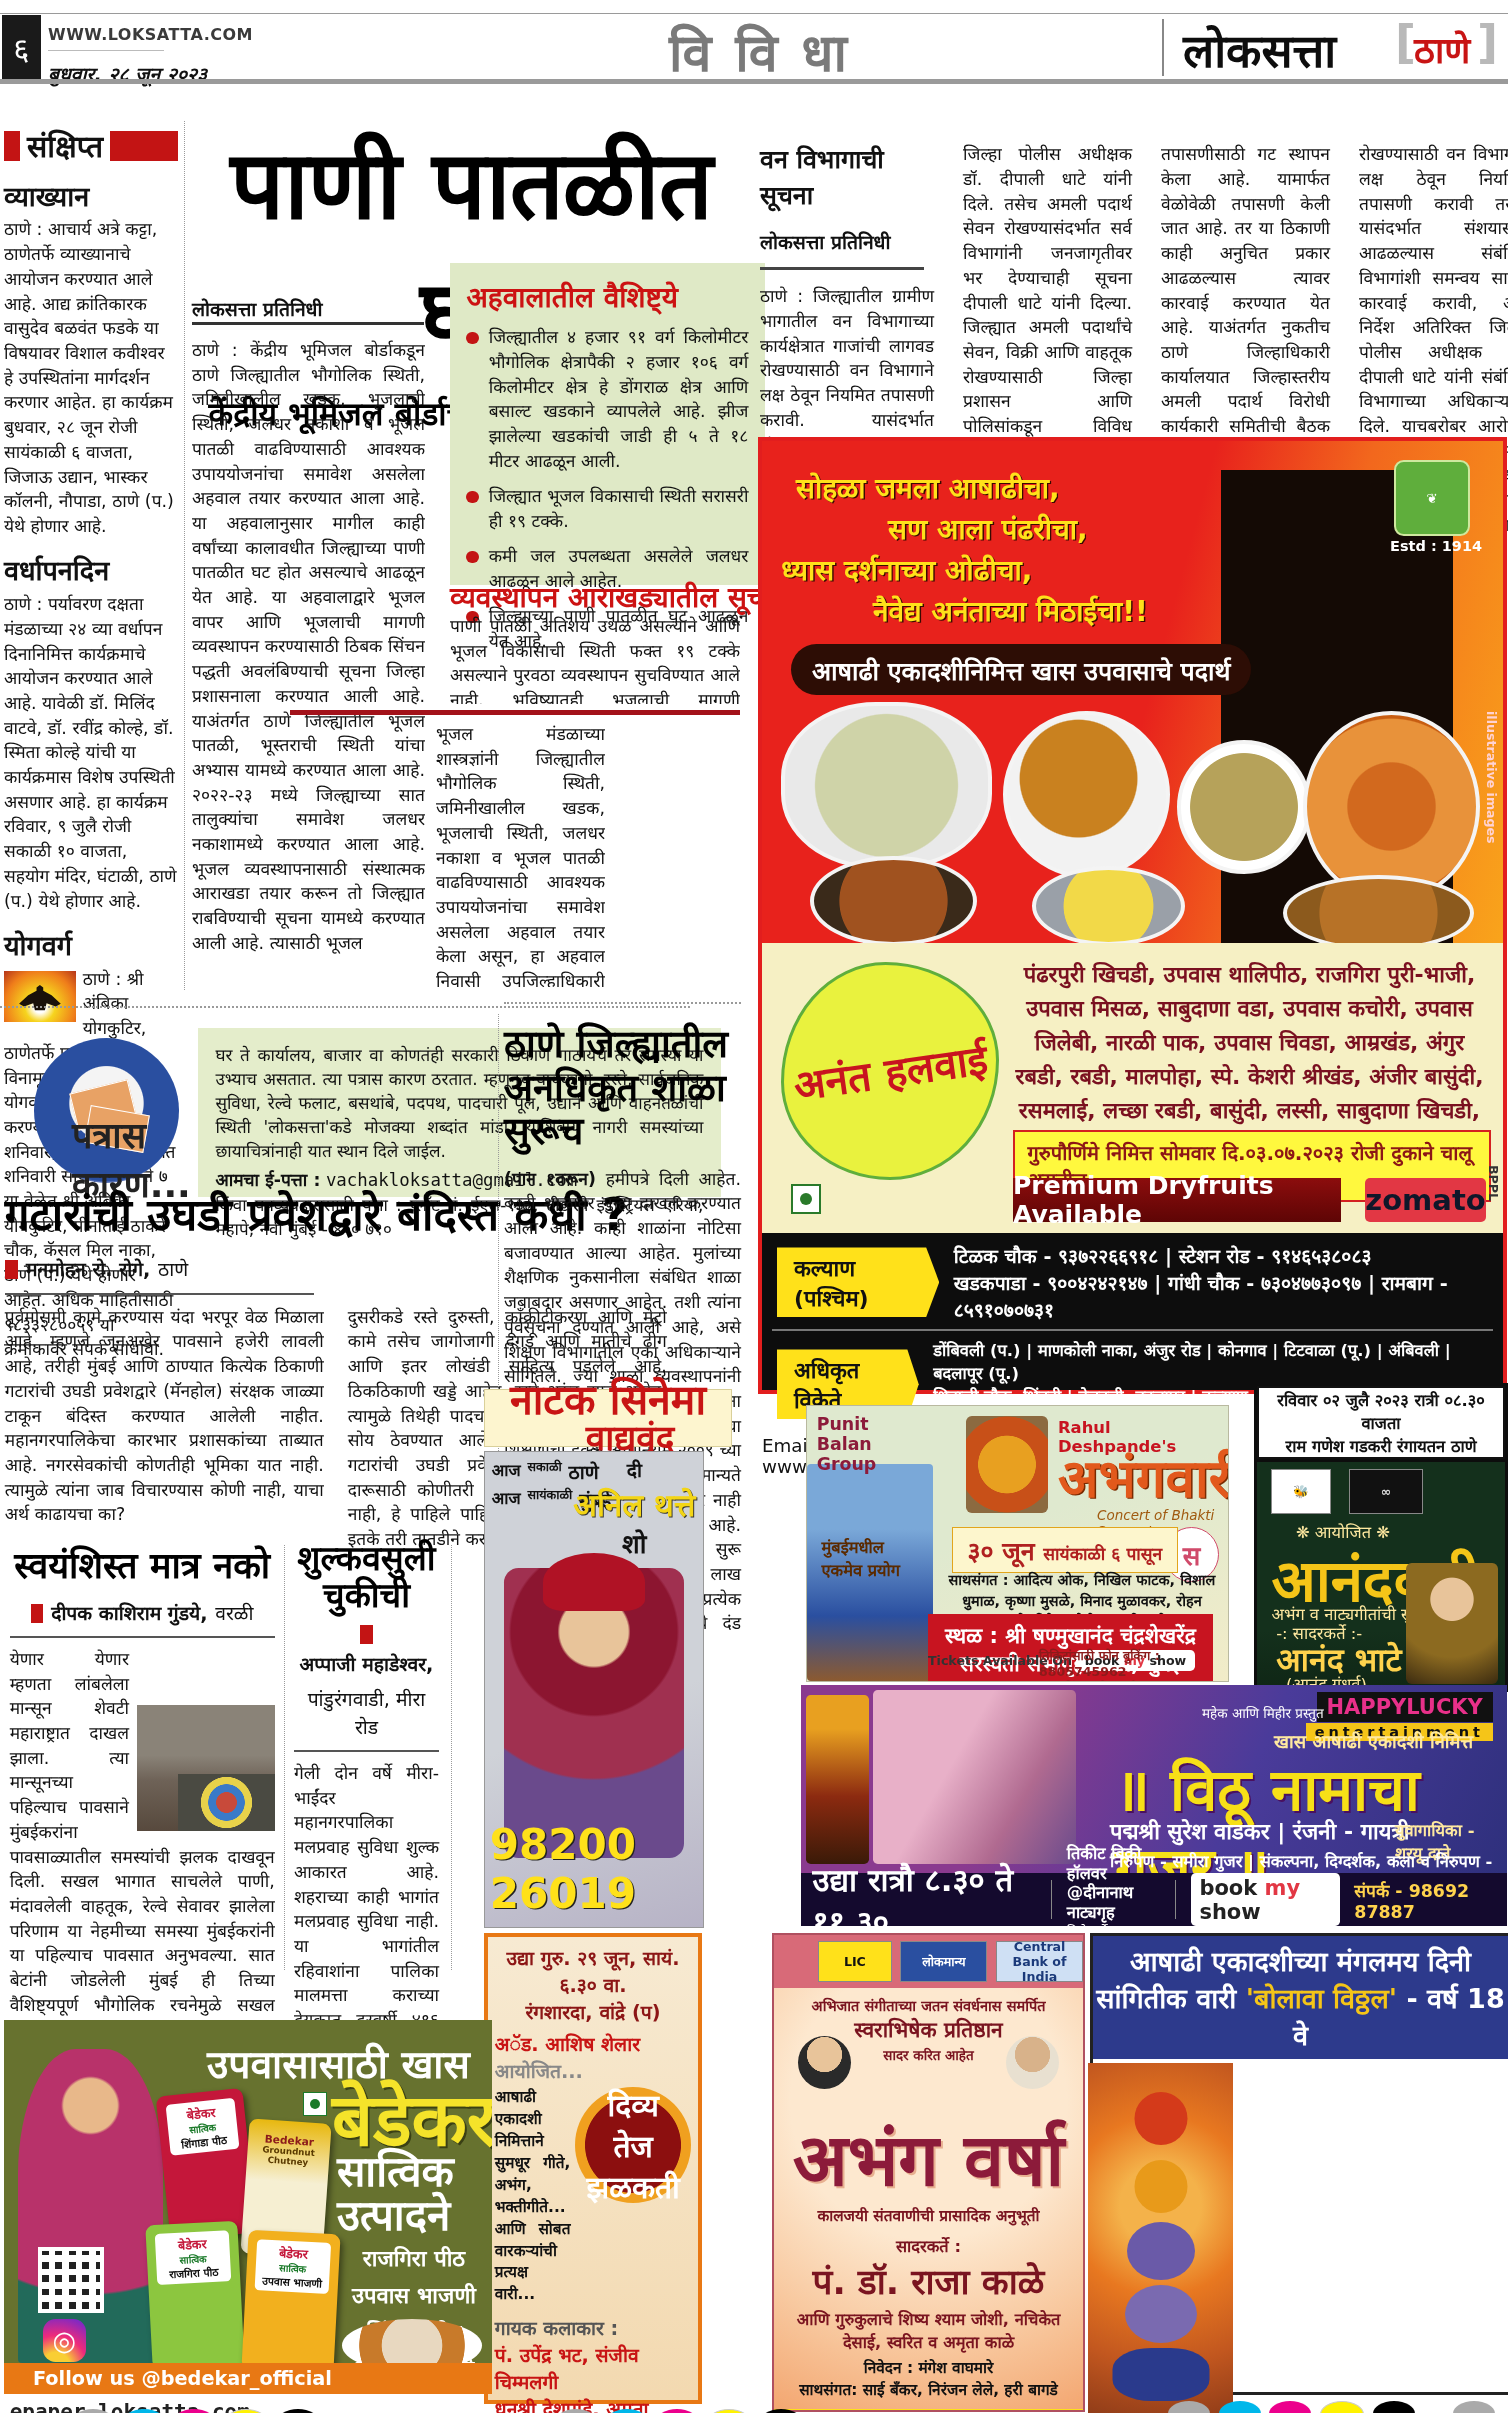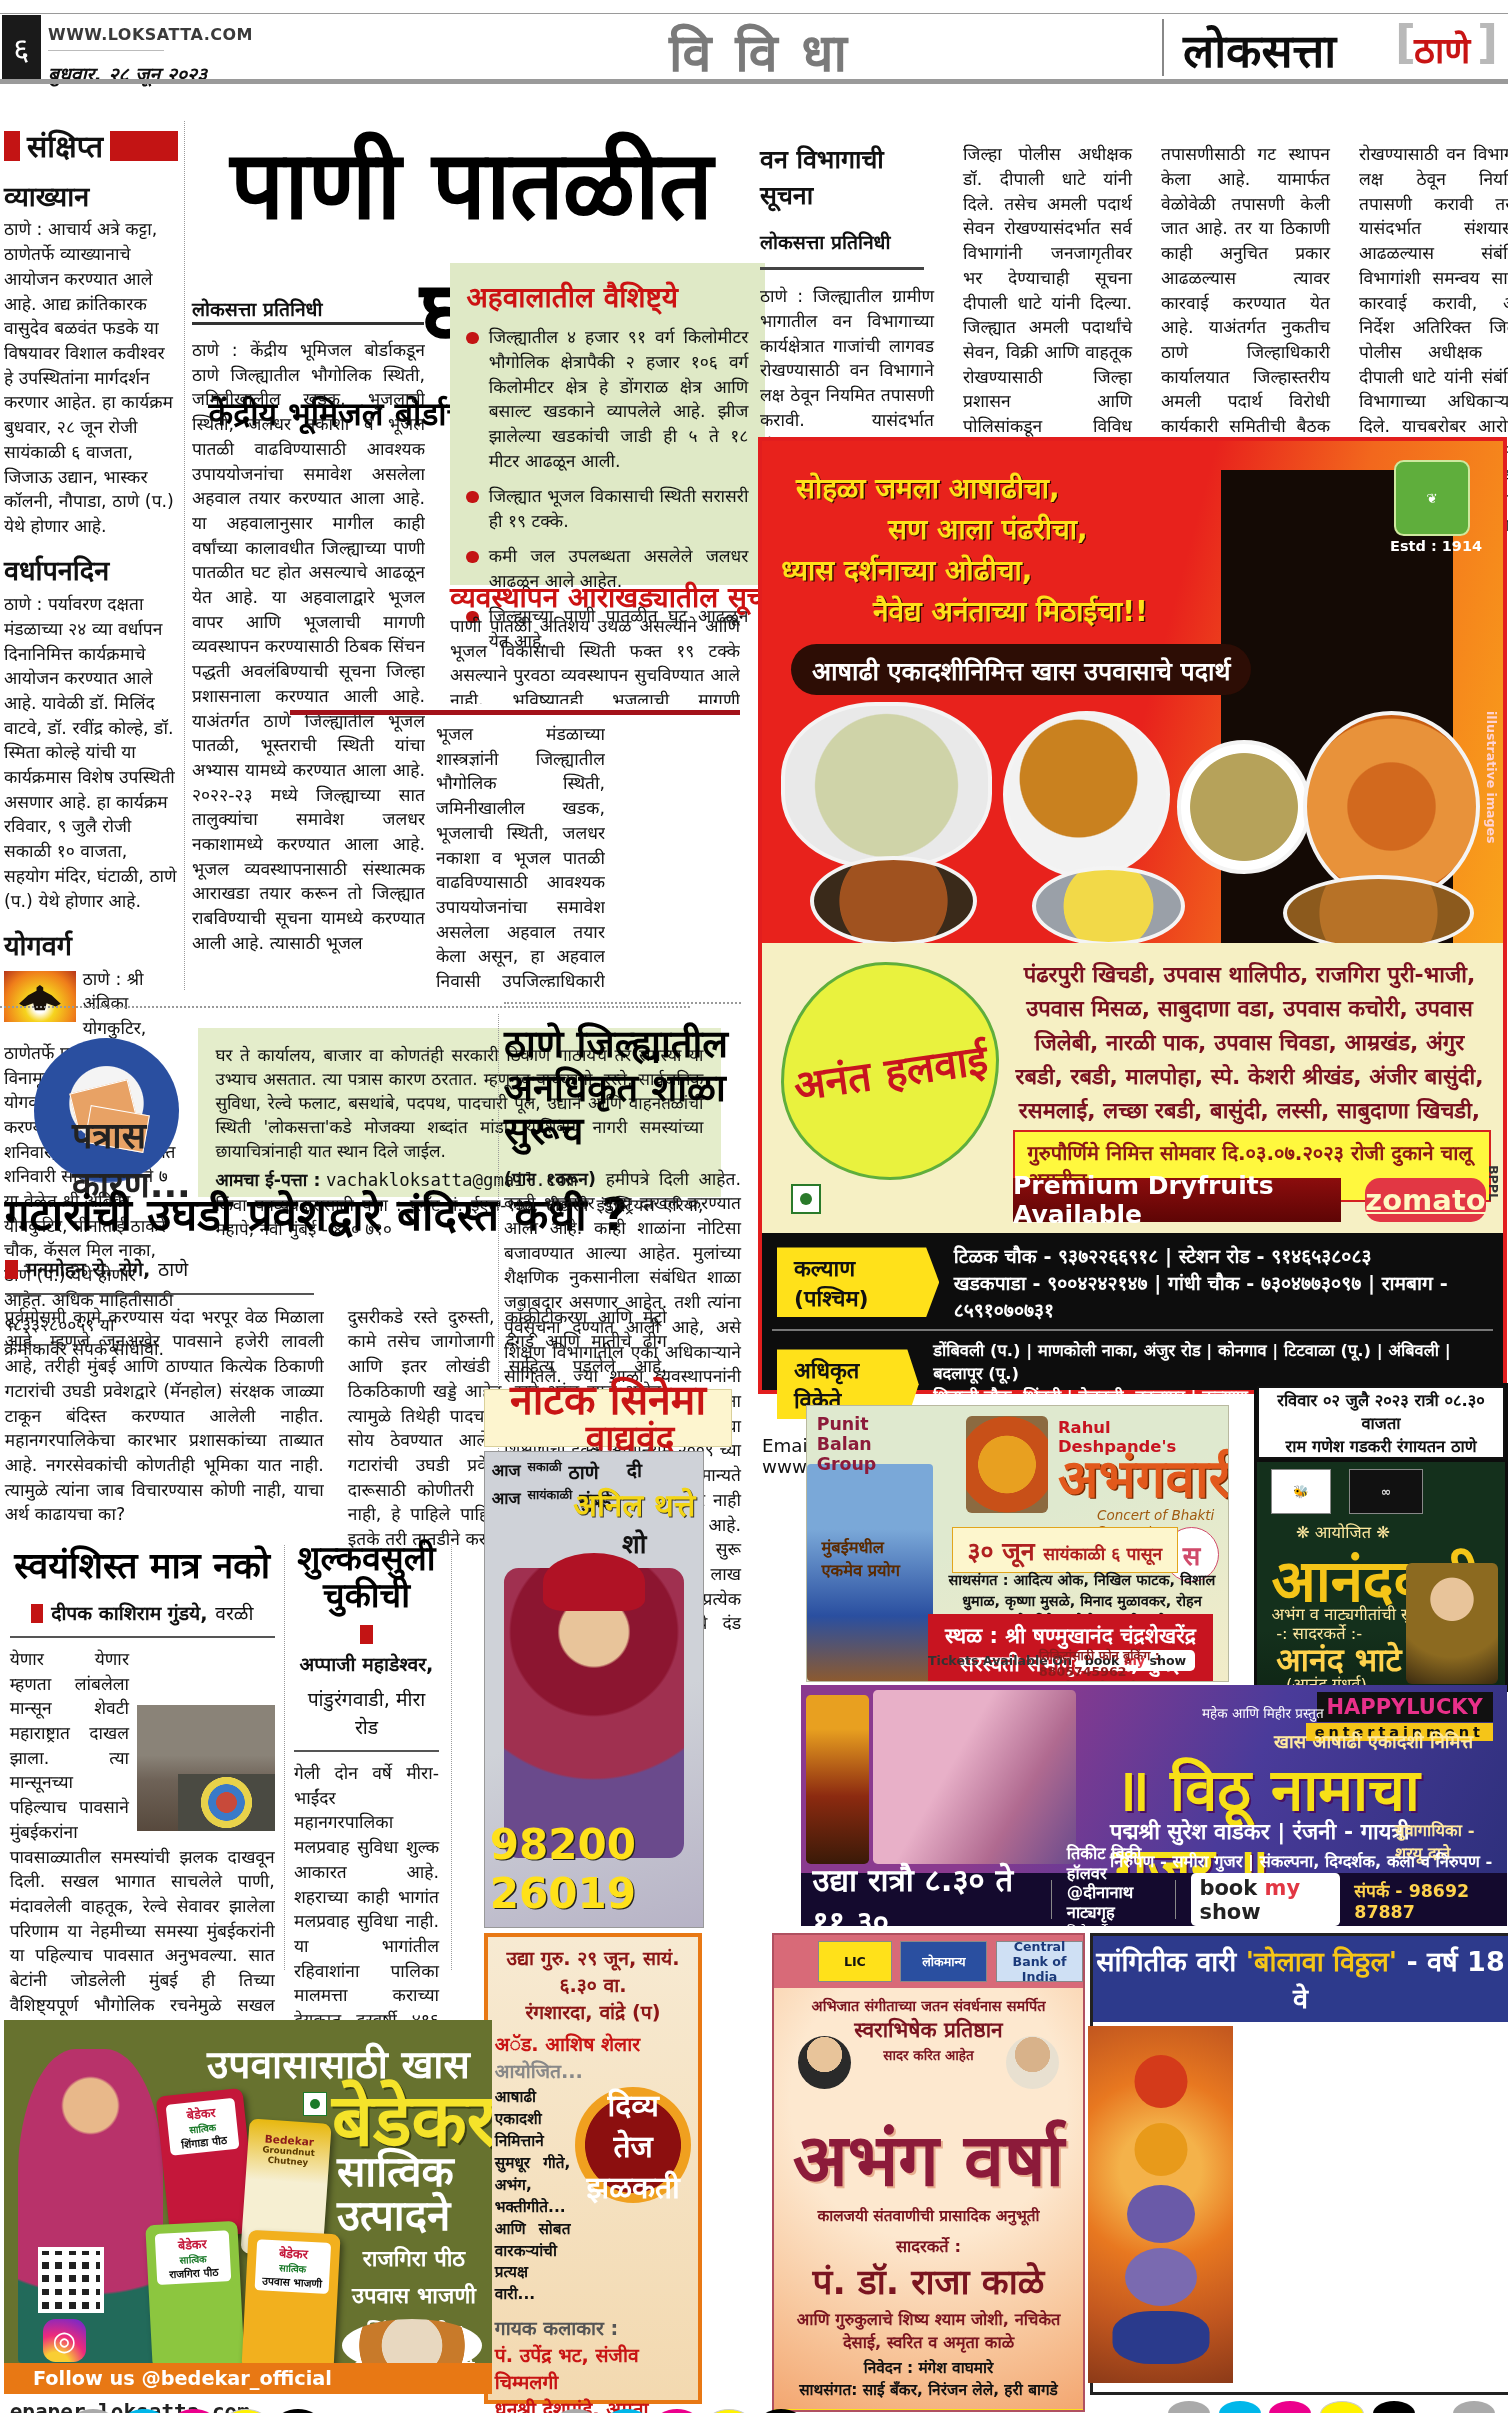--- a/index.html
+++ b/index.html
@@ -48,21 +48,21 @@
   
   #anant{border:4.8px solid #e21e1e;background:#f6f0c4;}
   #anant-top{background:linear-gradient(105deg,#e8221c 0 52%,#f2671d 70%,#f9a41b 100%);position:relative;overflow:hidden;}
   .slogan{color:#ffe11a;font-weight:900;font-size:28px;text-shadow:1.4px 1.4px 0 #3a0a00;}
   .offerpill{background:#2d0d05;color:#fff;font-size:25px;font-weight:bold;border-radius:29px;padding:8.7px 21px;display:inline-block;}
   .foodcircle{border-radius:50%;border:4.8px solid #f4f4f4;}
   .estd-badge{background:#5fae3c;border:2.9px solid #cfe89e;border-radius:9.7px;color:#fff;font-size:13.5px;display:flex;align-items:center;justify-content:center;}
   #anant-products{color:#7a1020;font-size:22px;font-weight:bold;text-align:center;line-height:1.55;}
   .notice{border:2.9px solid #d42020;background:#fff83e;color:#8c1616;font-size:20px;font-weight:900;padding:6.8px 12.6px;}
   .dryfruit{background:linear-gradient(180deg,#8c0d0d,#5e0505);color:#fff;font-size:25px;font-weight:900;display:flex;align-items:center;justify-content:center;}
-  .zomato{background:#e23744;color:#fef9c3;font-size:29px;font-weight:900;display:flex;align-items:center;justify-content:center;border-radius:15px;text-decoration:underline;}
+  .zomato{background:#e23744;color:#0f172a;font-size:29px;font-weight:900;display:flex;align-items:center;justify-content:center;border-radius:5px;}
   #anant-black{background:#0d0d0d;color:#fff;}
   .yl-arrow{background:#ffe11a;color:#111;font-weight:900;font-size:22px;padding:4.8px 17.4px;clip-path:polygon(0 0,92% 0,100% 50%,92% 100%,0 100%);}
   .ph-line{font-size:19.3px;font-weight:bold;color:#fff;}
   .anant-email{font-size:18.3px;color:#111;}
   .fbdot{width:25px;height:25px;border-radius:4.8px;background:#1b57a8;color:#fff;font-size:18.3px;font-weight:bold;
          display:inline-flex;align-items:center;justify-content:center;}
   .vert{writing-mode:vertical-rl;}
   
   #natak{background:#fdf5cf;border:1.4px solid #d9d09a;color:#c81414;font-weight:900;font-size:41px;text-align:center;}
   #thatte{background:linear-gradient(160deg,#cfd2d8 0 55%,#b7b3c6 100%);border:1.9px solid #999;overflow:hidden;}
@@ -499,20 +499,21 @@
     <div class="varsha-yellow" style="margin-top:6.8px;height:42px;">
       <span class="dev" style="flex:1;font-size:13.5px;font-weight:bold;align-self:center;">रसिकांना हार्दिक निमंत्रण</span>
 
       <span class="dev" style="flex:1;font-size:13.5px;font-weight:bold;align-self:center;">काही जागा राखीव</span>
     </div>
 
   </div>
 
   <div class="abs" id="bolava" style="left:1090px;top:1933px;width:415px;height:456px;">
     <div class="bol-hdr" style="padding:5.8px 0;">
+      <div>आषाढी एकादशीच्या मंगलमय दिनी</div>
       <div>
         <span>सांगितीक वारी</span>
         <span class="bol-hl">'बोलावा विठ्ठल'</span>
         <span>- वर्ष 18 वे</span>
       </div>
     </div>
     <div style="position:relative;height:377px;">
 
       <div class="bol-art abs" style="right:4.8px;top:4.8px;width:145px;height:357px;">
         <span class="abs" style="left:50%;top:29px;transform:translateX(-50%);width:53px;height:53px;border-radius:50%;background:#d43a1a;"></span>

